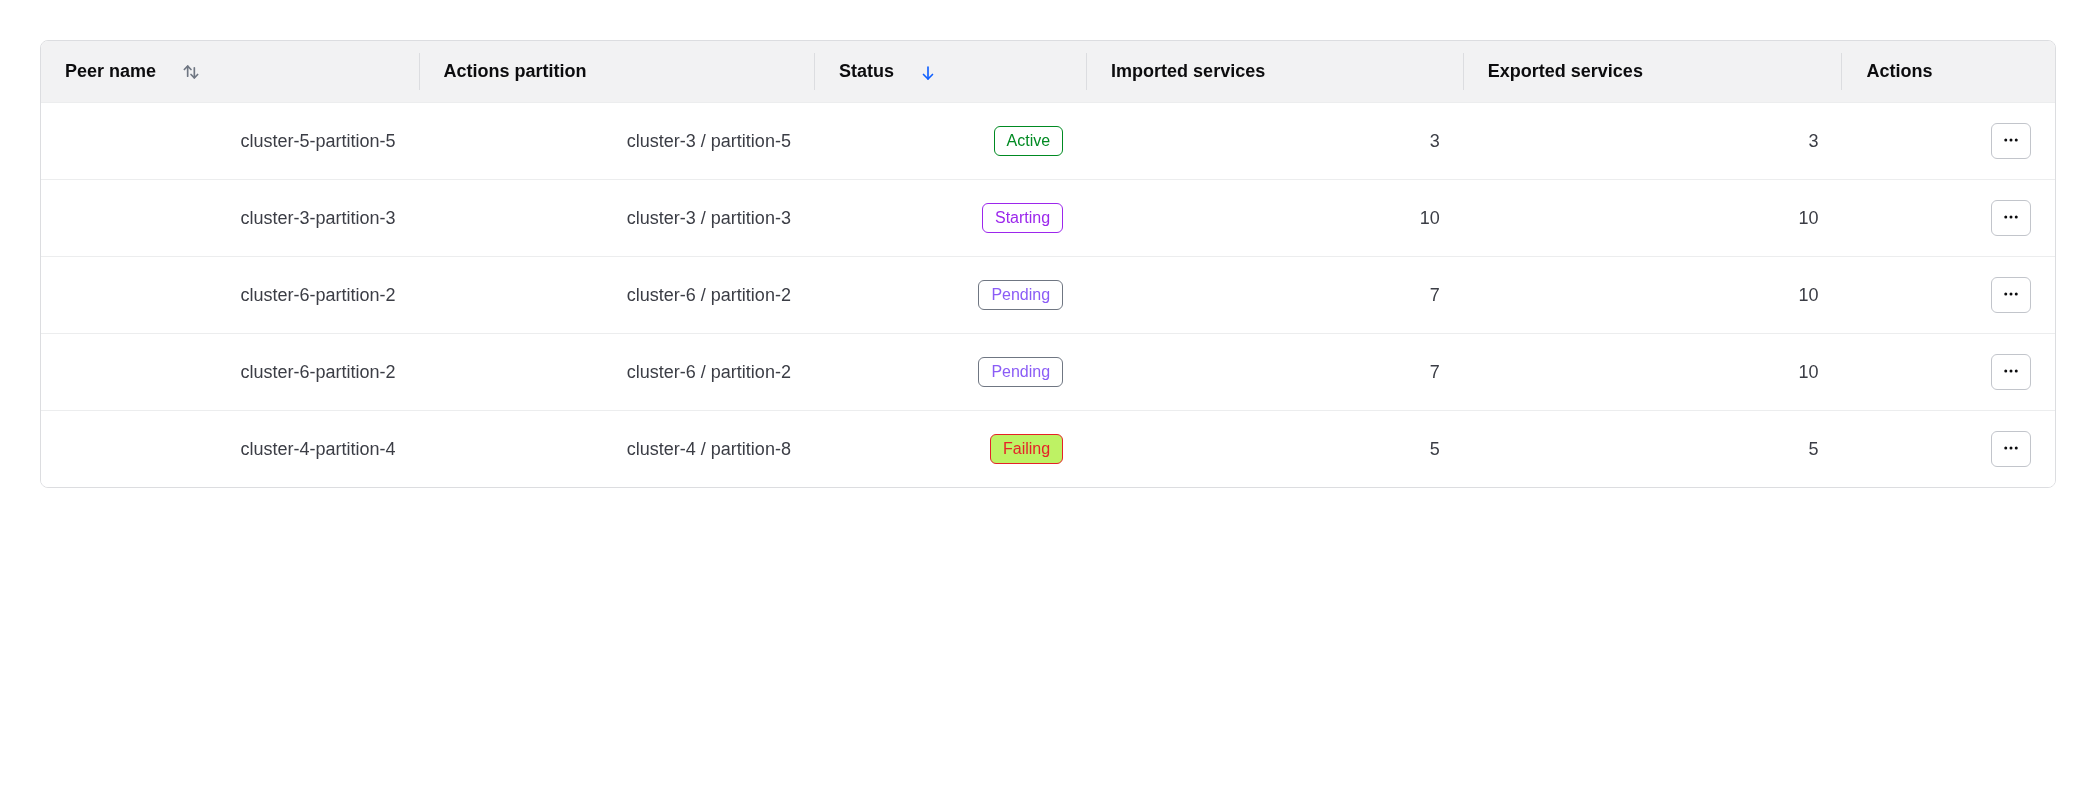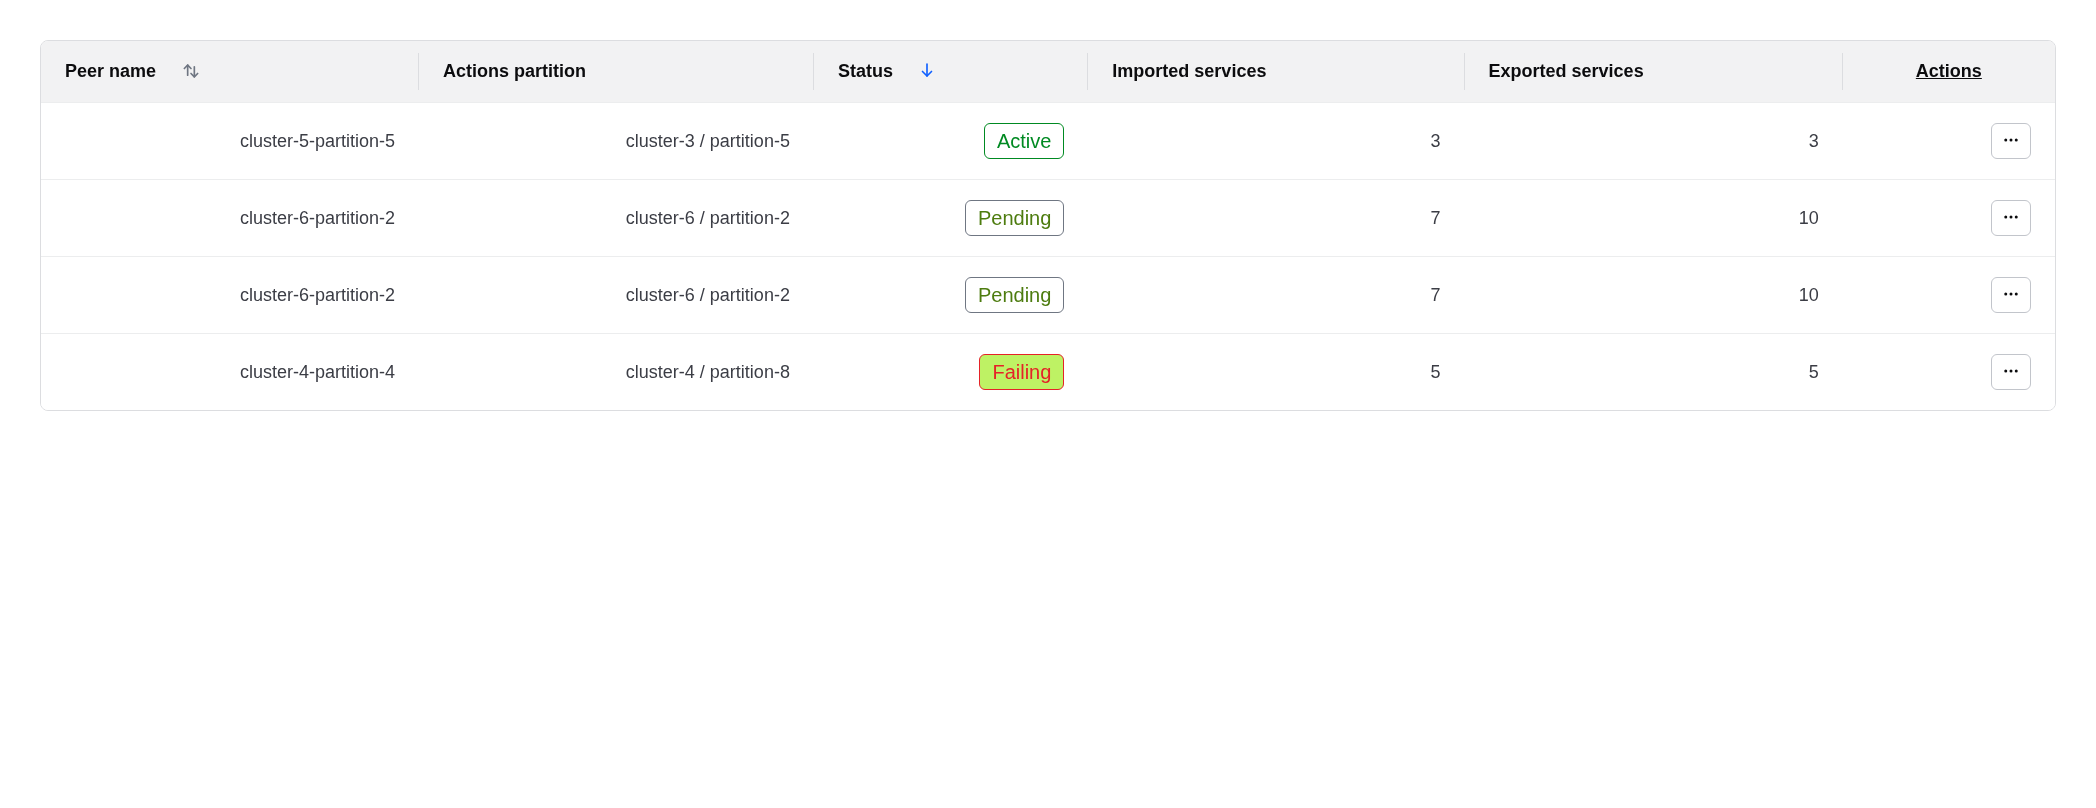--- a/index.html
+++ b/index.html
@@ -35,26 +35,25 @@
   th:not(:last-child)::after {
     content: "";
     position: absolute;
     right: 0;
     top: 20%;
     height: 60%;
     width: 1px;
     background: #dcdde0;
   }
   th.actions-col {
-    text-align: center;
-    text-decoration: underline;
+    text-align: left;
   }
   .th-inner {
     display: inline-flex;
-    align-items: flex-start;
+    align-items: flex-end;
     gap: 25px;
   }
   .sort-icon {
     display: inline-flex;
     align-items: center;
   }
   tbody tr {
     border-top: 1px solid #ecedee;
     background: #ffffff;
   }
@@ -65,37 +64,37 @@
     vertical-align: middle;
     text-align: right;
   }
   td.actions-cell {
     text-align: right;
   }
   .badge {
     display: inline-block;
     padding: 4px 12px;
     border-radius: 6px;
-    font-size: 20px;
+    font-size: 16px;
     font-weight: 400;
     border: 1px solid;
     line-height: 1.3;
   }
   .badge-active {
     color: #008a22;
     border-color: #008a22;
     background: #ffffff;
   }
   .badge-starting {
     color: #9c27ec;
     border-color: #9c27ec;
     background: #ffffff;
   }
   .badge-pending {
-    color: #4d7c0f;
+    color: #8b5cf6;
     border-color: #6f7682;
     background: #ffffff;
   }
   .badge-failing {
     color: #e52228;
     border-color: #e52228;
     background: #bef264;
   }
   .menu-btn {
     display: inline-flex;
@@ -166,20 +165,34 @@
           <td>3</td>
           <td class="actions-cell"><button class="menu-btn">
               <span><svg width="18" height="18" viewBox="0 0 24 24" fill="#0c0c0e">
                   <circle cx="5" cy="12" r="2"></circle>
                   <circle cx="12" cy="12" r="2"></circle>
                   <circle cx="19" cy="12" r="2"></circle>
                 </svg></span>
             </button></td>
         </tr>
         <tr>
+          <td>cluster-3-partition-3</td>
+          <td>cluster-3 / partition-3</td>
+          <td><span class="badge badge-starting">Starting</span></td>
+          <td>10</td>
+          <td>10</td>
+          <td class="actions-cell"><button class="menu-btn">
+              <span><svg width="18" height="18" viewBox="0 0 24 24" fill="#0c0c0e">
+                  <circle cx="5" cy="12" r="2"></circle>
+                  <circle cx="12" cy="12" r="2"></circle>
+                  <circle cx="19" cy="12" r="2"></circle>
+                </svg></span>
+            </button></td>
+        </tr>
+        <tr>
           <td>cluster-6-partition-2</td>
           <td>cluster-6 / partition-2</td>
           <td><span class="badge badge-pending">Pending</span></td>
           <td>7</td>
           <td>10</td>
           <td class="actions-cell"><button class="menu-btn">
               <span><svg width="18" height="18" viewBox="0 0 24 24" fill="#0c0c0e">
                   <circle cx="5" cy="12" r="2"></circle>
                   <circle cx="12" cy="12" r="2"></circle>
                   <circle cx="19" cy="12" r="2"></circle>

